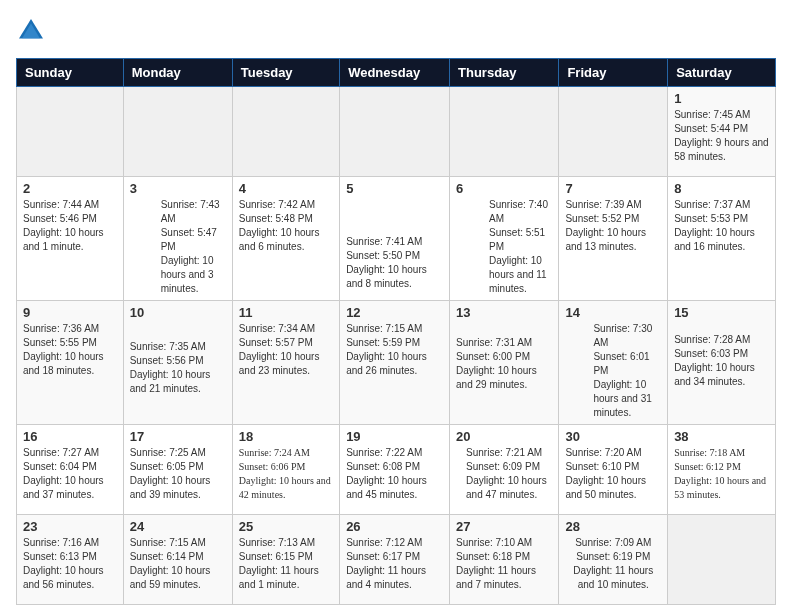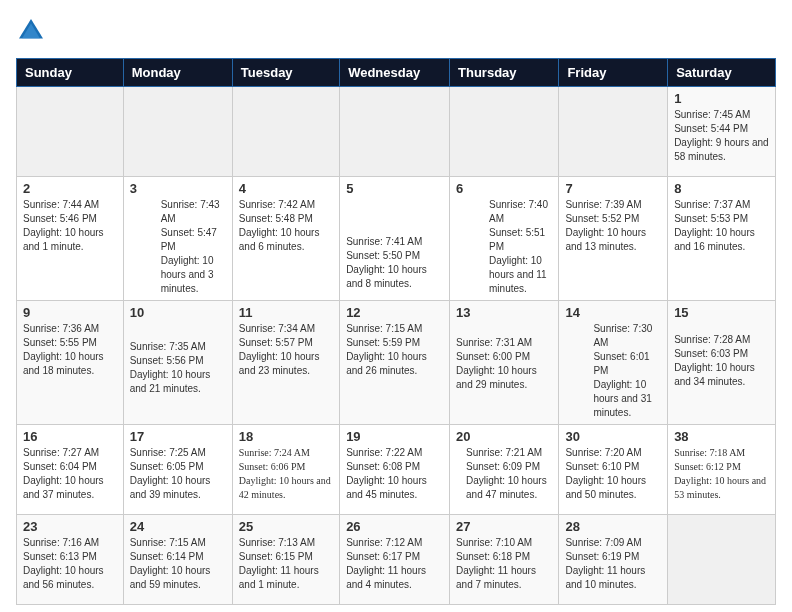--- a/index.html
+++ b/index.html
@@ -304,20 +304,20 @@
 Daylight: 11 hours and 4 minutes.</div>
         </td>
         <td>
           <span class="day-num">27</span>
           <div class="day-info" style="white-space: pre-line;">Sunrise: 7:10 AM
 Sunset: 6:18 PM
 Daylight: 11 hours and 7 minutes.</div>
         </td>
         <td>
           <span class="day-num">28</span>
-          <div class="day-info" style="white-space: pre-line;">Sunrise: 7:09 AM
+          <div class="day-info" style="white-space: pre-line; text-align: center;">Sunrise: 7:09 AM
 Sunset: 6:19 PM
 Daylight: 11 hours and 10 minutes.</div>
         </td>
         <td class="empty"></td>
       </tr>
     </tbody>
 </table>
 
 </body></html>

